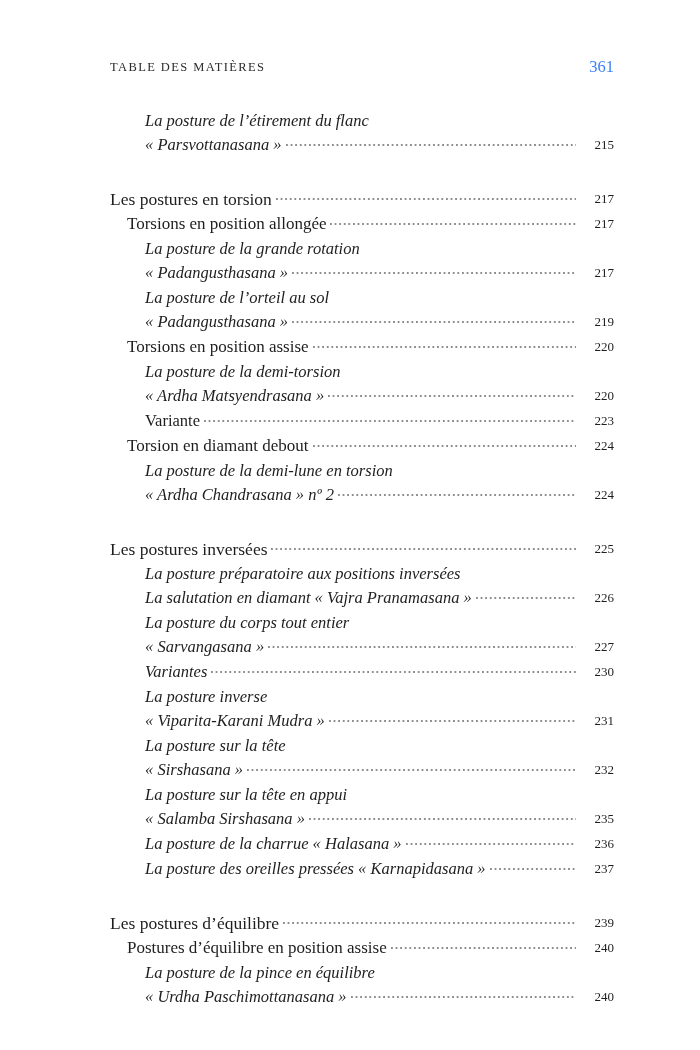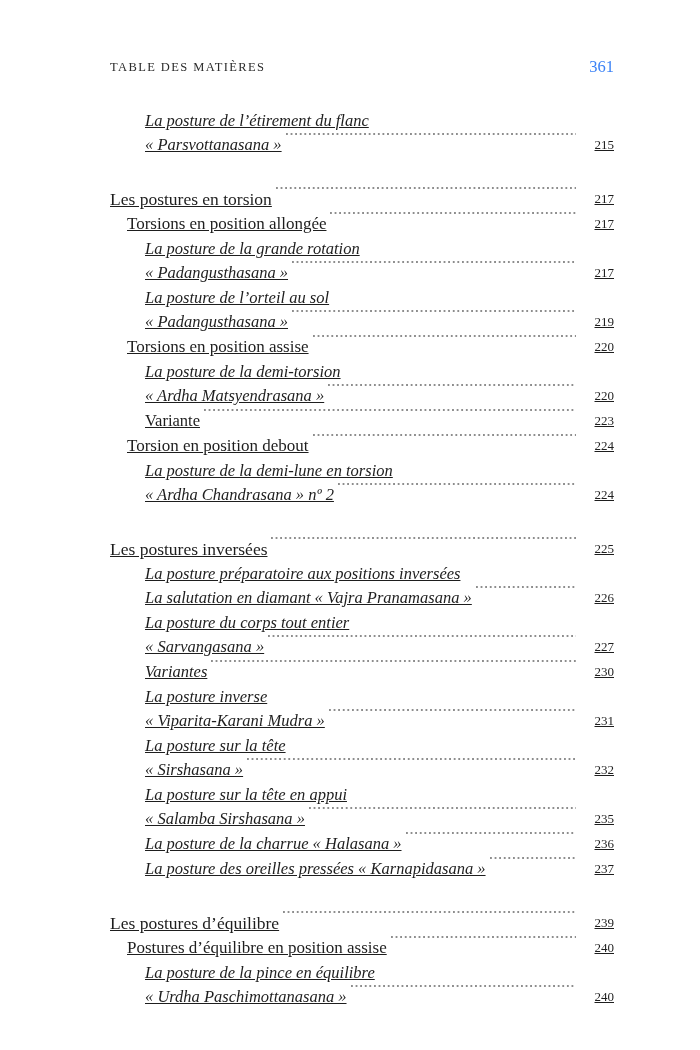--- a/index.html
+++ b/index.html
@@ -38,22 +38,21 @@
     line-height: 24px;
   }
   .entry { margin-bottom: 1px; }
   .entry.section-break { margin-top: 30px; }
   .level-0 { margin-left: 0; font-size: 17.5px; }
   .level-1 { margin-left: 17px; font-size: 17px; }
   .level-2 { margin-left: 35px; }
   .italic .txt { font-style: italic; }
   .row {
     display: flex;
-    align-items: flex-start;
-    text-decoration: underline;
+    align-items: center;
   }
   .txt { white-space: nowrap; }
   .leader {
     flex: 1 1 auto;
     min-width: 10px;
     height: 2px;
     margin: 0 2px 0 4px;
     background-image: radial-gradient(circle at 1.2px 1px, #8d8d8d 0.9px, transparent 1.15px);
     background-size: 4.6px 2px;
     background-repeat: repeat-x;
@@ -138,21 +137,21 @@
       </div>
       <div class="entry level-2">
         <div class="row">
           <span class="txt">Variante</span>
           <span class="leader"></span>
           <span class="pg">223</span>
         </div>
       </div>
       <div class="entry level-1">
         <div class="row">
-          <span class="txt">Torsion en position debout</span>
+          <span class="txt">Torsion en diamant debout</span>
           <span class="leader"></span>
           <span class="pg">224</span>
         </div>
       </div>
       <div class="entry level-2 italic">
         <div class="row">
           <span class="txt">La posture de la demi-lune en torsion</span>
         </div>
         <div class="row">
           <span class="txt">« Ardha Chandrasana » nº 2</span>

